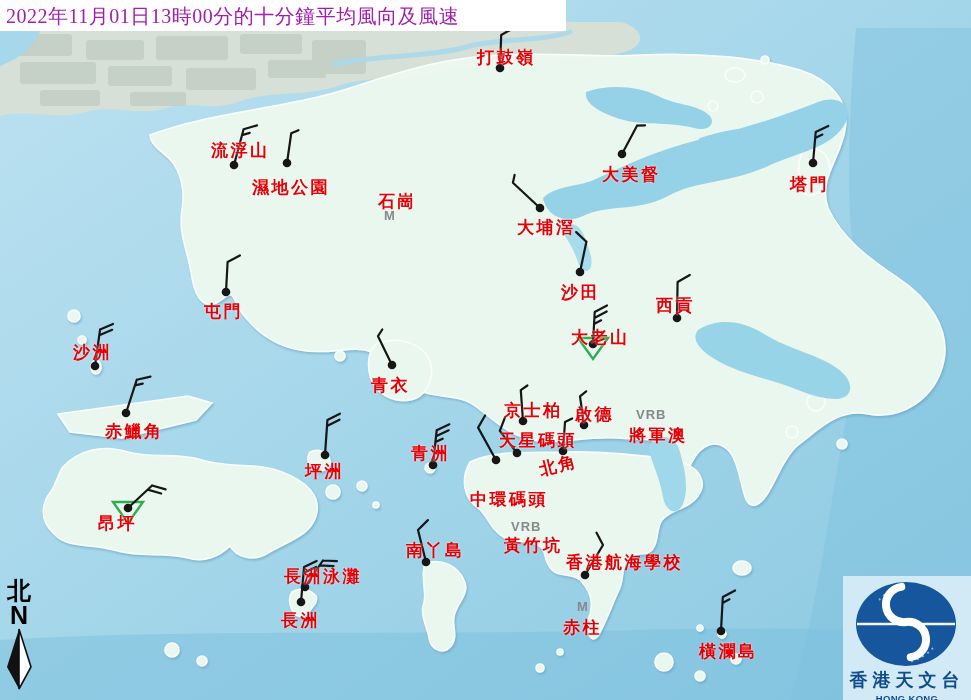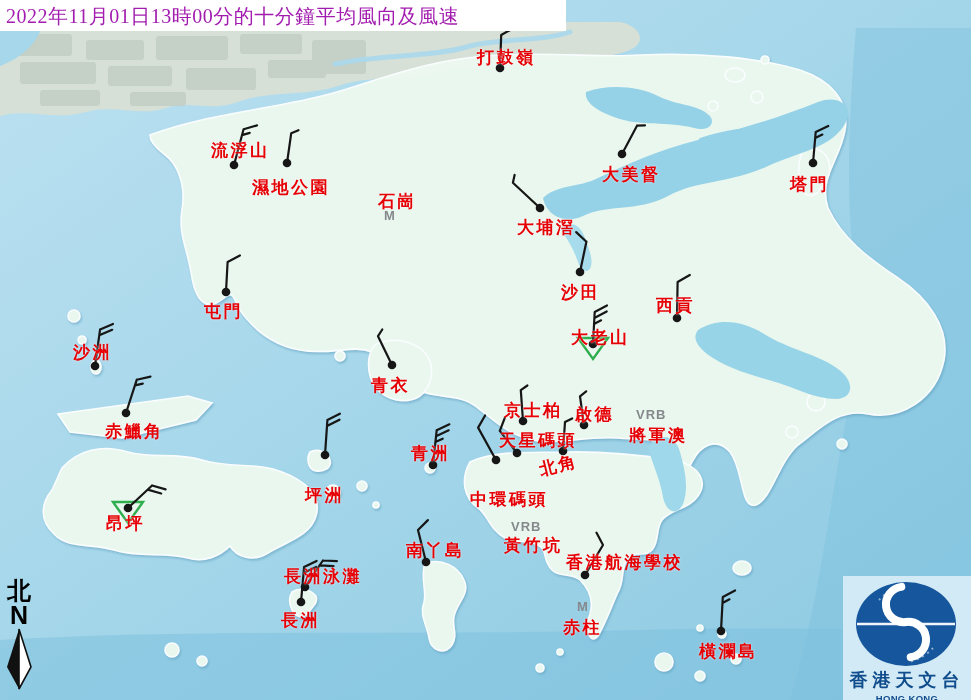--- a/index.html
+++ b/index.html
@@ -234,22 +234,22 @@
       <div class="st-label" style="left: 371px; top: 190px; margin-left: 7px;">石崗</div>
       <div class="st-note" style="left: 384px; top: 208px;">M</div>
       <div class="st-label" style="left: 602px; top: 163px;">大美督</div>
       <div class="st-label" style="left: 790px; top: 173px;">塔門</div>
       <div class="st-label" style="left: 517px; top: 216px; font-family: Liberation Mono, monospace;">大埔滘</div>
       <div class="st-label" style="left: 561px; top: 281px;">沙田</div>
       <div class="st-label" style="left: 204px; top: 300px;">屯門</div>
       <div class="st-label" style="left: 73px; top: 341px;">沙洲</div>
       <div class="st-label" style="left: 371px; top: 374px;">青衣</div>
       <div class="st-label" style="left: 105px; top: 420px;">赤鱲角</div>
-      <div class="st-label" style="left: 106px; top: 512px; font-family: Liberation Serif, serif;">昂坪</div>
-      <div class="st-label" style="left: 305px; top: 460px; margin-top: 24px;">坪洲</div>
+      <div class="st-label" style="left: 98px; top: 512px; font-family: Liberation Serif, serif;">昂坪</div>
+      <div class="st-label" style="left: 305px; top: 460px;">坪洲</div>
       <div class="st-label" style="left: 411px; top: 442px;">青洲</div>
       <div class="st-label" style="left: 470px; top: 464px; margin-top: 24px;">中環碼頭</div>
       <div class="st-label" style="left: 499px; top: 429px;">天星碼頭</div>
       <div class="st-label" style="left: 504px; top: 399px; text-align: right;">京士柏</div>
       <div class="st-label" style="left: 575px; top: 403px;">啟德</div>
       <div class="st-label" style="left: 539px; top: 454px; transform: rotate(-14deg);">北角</div>
       <div class="st-label" style="left: 629px; top: 424px;">將軍澳</div>
       <div class="st-note" style="left: 636px; top: 407px;">VRB</div>
       <div class="st-label" style="left: 656px; top: 294px;">西貢</div>
       <div class="st-label" style="left: 571px; top: 326px;">大老山</div>

